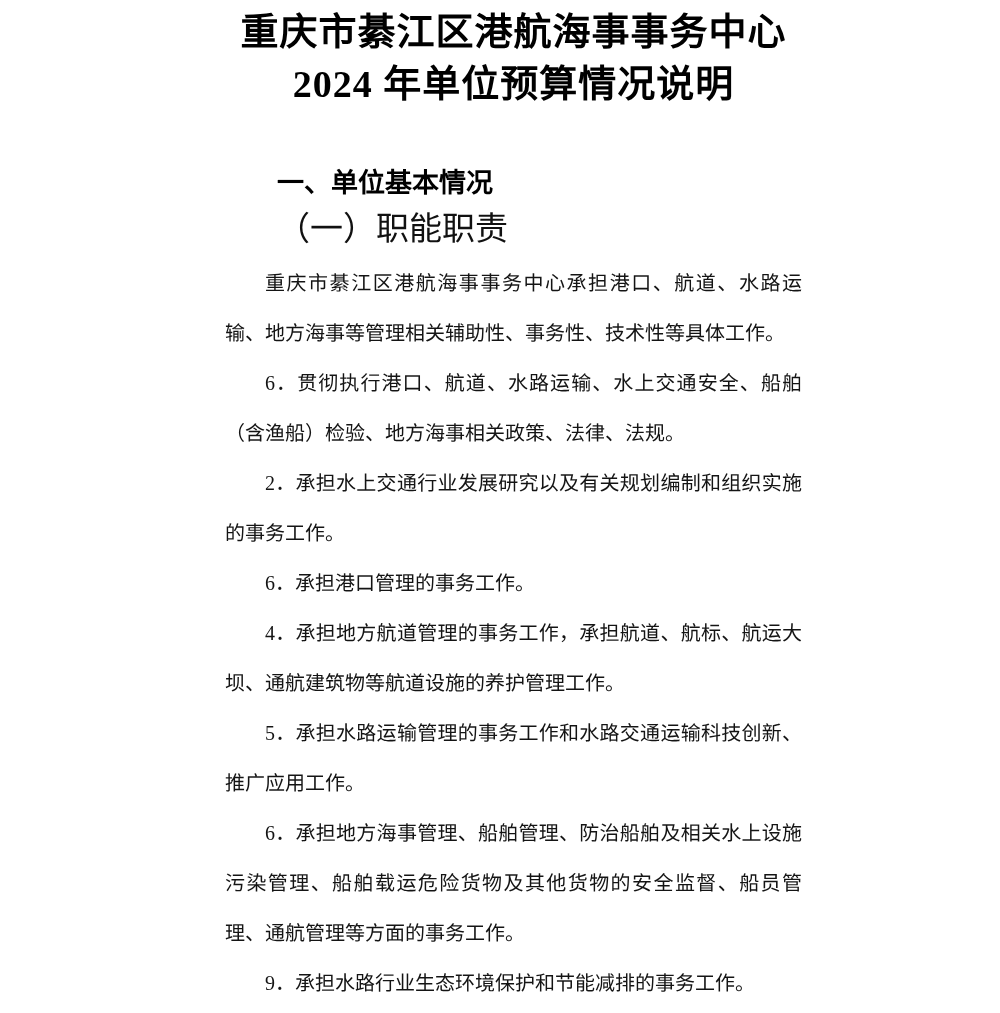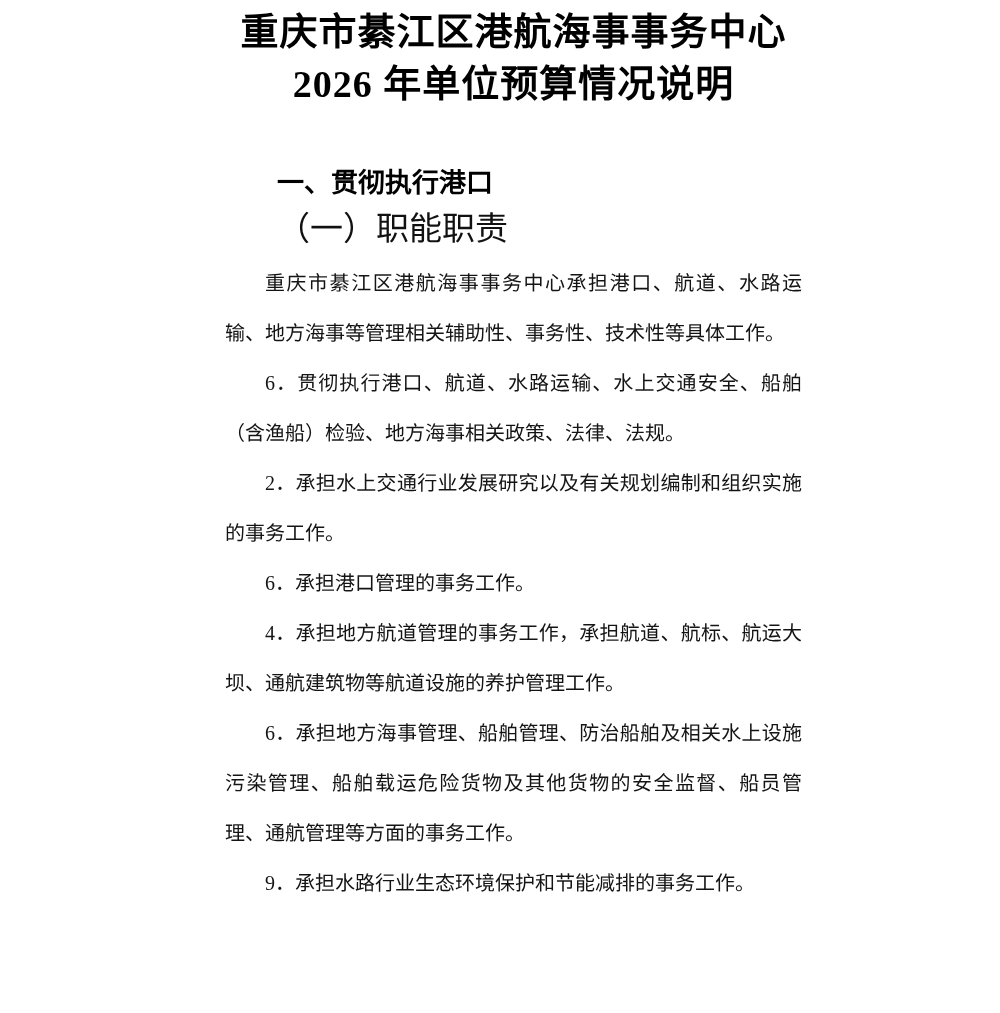--- a/index.html
+++ b/index.html
@@ -53,30 +53,31 @@
     font-weight: normal;
   }
 </style>
 </head>
 <body>
 
 <div class="page">
 
   <h1 class="doc-title">
     <span class="title-line">重庆市綦江区港航海事事务中心</span>
-    <span class="title-line">2026 年单位预算情况说明</span>
+    <span class="title-line">2024 年单位预算情况说明</span>
   </h1>
 
-  <h2 class="section-heading">一、贯彻执行港口</h2>
+  <h2 class="section-heading">一、单位基本情况</h2>
 
   <h3 class="subsection-heading">（一）职能职责</h3>
 
   <div class="body-text">
     <p>重庆市綦江区港航海事事务中心承担港口、航道、水路运输、地方海事等管理相关辅助性、事务性、技术性等具体工作。</p>
     <p>6．贯彻执行港口、航道、水路运输、水上交通安全、船舶（含渔船）检验、地方海事相关政策、法律、法规。</p>
     <p>2．承担水上交通行业发展研究以及有关规划编制和组织实施的事务工作。</p>
     <p>6．承担港口管理的事务工作。</p>
     <p>4．承担地方航道管理的事务工作，承担航道、航标、航运大坝、通航建筑物等航道设施的养护管理工作。</p>
+    <p>5．承担水路运输管理的事务工作和水路交通运输科技创新、推广应用工作。</p>
     <p>6．承担地方海事管理、船舶管理、防治船舶及相关水上设施污染管理、船舶载运危险货物及其他货物的安全监督、船员管理、通航管理等方面的事务工作。</p>
     <p>9．承担水路行业生态环境保护和节能减排的事务工作。</p>
   </div>
 
 </div>
 
 </body></html>

